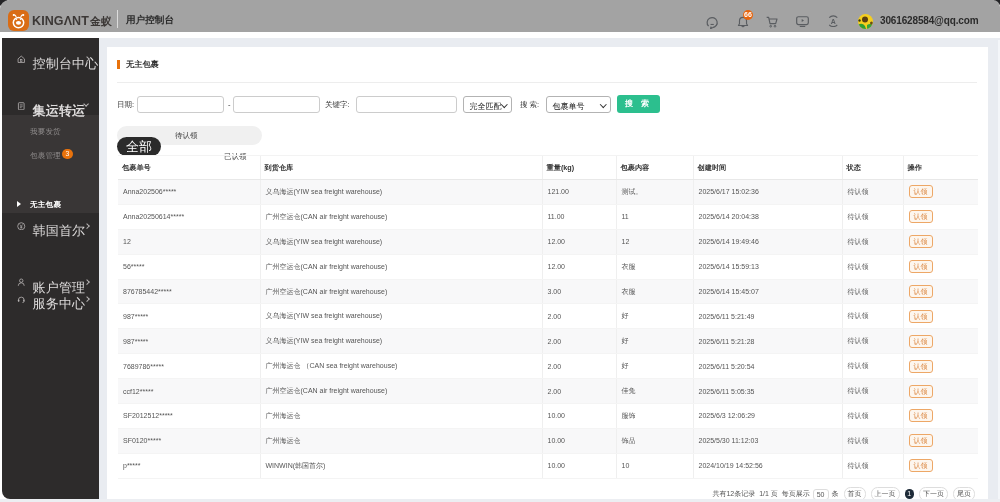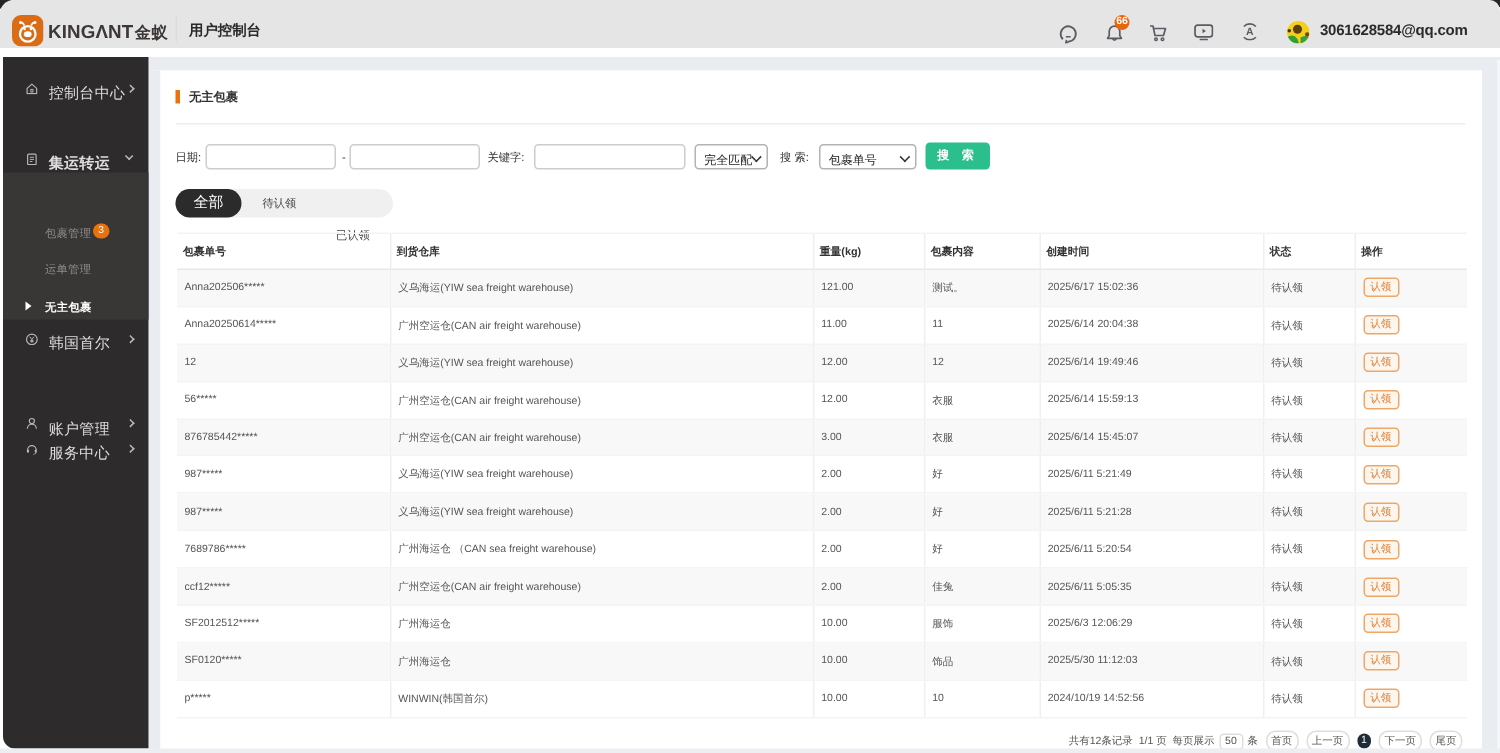--- a/index.html
+++ b/index.html
@@ -2,33 +2,33 @@
 <html><head><meta charset="utf-8">
 <style>
 *{margin:0;padding:0;box-sizing:border-box;}
 html,body{width:1000px;height:502px;overflow:hidden;background:#fff;font-family:"Liberation Sans",sans-serif;}
 #app{position:relative;width:1000px;height:502px;}
 .abs{position:absolute;}
 
 #ctl{position:absolute;left:0;top:0;width:8px;height:6px;background:#242426;clip-path:polygon(0 0,100% 0,0 100%);}
 #ctr{position:absolute;right:0;top:0;width:7px;height:5px;background:#242426;clip-path:polygon(0 0,100% 0,100% 100%);}
 
-#header{position:absolute;left:0;top:0;width:1000px;height:32px;background:#e5e5e5;border-radius:9px 7px 0 0;}
+#header{position:absolute;left:0;top:0;width:1000px;height:32px;background:#a3a3a3;border-radius:9px 7px 0 0;}
 #brand{position:absolute;left:32px;top:13.5px;font-size:12.5px;font-weight:bold;color:#3c3836;letter-spacing:0.1px;}
 #brand .cn{font-size:10.8px;letter-spacing:0.4px;margin-left:1px;}
 #hdiv{position:absolute;left:117px;top:10px;width:1px;height:18px;background:#dcdcdc;}
 #htitle{position:absolute;left:126px;top:14px;font-size:9.6px;font-weight:bold;color:#2b2b2b;}
 #email{position:absolute;left:880px;top:14.5px;font-size:10px;font-weight:bold;color:#2b2b2b;letter-spacing:-0.15px;}
 
 #band-top{position:absolute;left:99px;top:38px;width:901px;height:9px;background:#e9ecf1;}
 #band-right{position:absolute;left:988px;top:38px;width:12px;height:464px;background:#e9ecf1;}
 #band-bottom{position:absolute;left:0px;top:499px;width:1000px;height:3px;background:#eceef2;}
 
 #sidebar{position:absolute;left:2px;top:38px;width:97px;height:461px;background:#2d2b2b;border-radius:0 0 0 8px;}
-.mi{position:absolute;left:0;width:97px;height:25px;color:#dedcdc;font-size:10px;}
+.mi{position:absolute;left:0;width:97px;height:25px;color:#dedcdc;font-size:13px;}
 .mi .ic{position:absolute;left:15px;top:8px;width:8.5px;height:8.5px;}
 .mi .tx{position:absolute;left:30.5px;top:8.5px;letter-spacing:0.2px;}
 .mi .ar{position:absolute;left:82.5px;top:10px;width:4.2px;height:4.2px;border-right:1.3px solid #b9b6b6;border-bottom:1.3px solid #b9b6b6;transform:rotate(-45deg);}
 .mi .ar.down{transform:rotate(45deg);left:81.5px;top:8.5px;}
 .smi{position:absolute;left:0;width:97px;height:25px;color:#8f8c8c;font-size:7.5px;}
 .smi .tx{position:absolute;left:28px;top:8.5px;letter-spacing:0.2px;}
 #active-row{position:absolute;left:0;top:152px;width:97px;height:24px;}
 #active-row .tri{position:absolute;left:15px;top:10.5px;width:0;height:0;border-left:4.5px solid #fff;border-top:3px solid transparent;border-bottom:3px solid transparent;}
 #active-row .tx{position:absolute;left:28px;top:9.5px;color:#fff;font-weight:bold;font-size:7.5px;letter-spacing:0.3px;}
 .badge3{position:absolute;left:59.5px;top:7px;background:#e8720c;color:#fff;font-size:6.8px;border-radius:5.5px;padding:0 4px;line-height:9.5px;}
@@ -39,21 +39,21 @@
 #phr{position:absolute;left:10px;top:35px;width:860px;height:1px;background:#ededed;}
 
 .flabel{position:absolute;top:53px;font-size:7.5px;color:#333;}
 .finput{position:absolute;top:49px;height:17px;border:1px solid #ccc;border-radius:3px;background:#fff;}
 .fselect{position:absolute;top:49px;height:17px;border:1px solid #b3b3b3;border-radius:3px;background:#fff;font-size:8px;color:#222;}
 .fselect .stx{position:absolute;left:5.5px;top:3.5px;}
 .fselect .chev{position:absolute;right:5px;top:4.5px;width:4.5px;height:4.5px;border-right:1.3px solid #333;border-bottom:1.3px solid #333;transform:rotate(45deg);}
 #fbtn{position:absolute;left:510px;top:48px;width:43px;height:18px;background:#2cbf8e;border-radius:3px;color:#fff;font-size:8px;text-align:center;line-height:18px;letter-spacing:3px;font-weight:bold;}
 
 #tabs{position:absolute;left:10px;top:79px;width:145px;height:19px;background:#f0f0f0;border-radius:10px;}
-#tab-active{position:absolute;left:0;top:0;width:44px;height:19px;background:#2b2b2b;border-radius:10px;color:#fff;font-size:10px;text-align:center;line-height:19px;}
+#tab-active{position:absolute;left:0;top:11px;width:44px;height:19px;background:#2b2b2b;border-radius:10px;color:#fff;font-size:13px;text-align:center;line-height:19px;}
 .tab{position:absolute;top:0;height:19px;color:#444;font-size:7.5px;line-height:19px;}
 
 #tbl{position:absolute;left:11px;top:108px;width:860px;}
 table{border-collapse:collapse;table-layout:fixed;width:860px;font-size:7px;color:#555;}
 th{font-size:7.2px;color:#333;text-align:left;font-weight:bold;height:24px;border-bottom:1px solid #e8e8e8;border-top:1px solid #f3f3f3;padding:0 0 0 4px;}
 td{height:24.9px;padding:0 0 0 5px;border-bottom:1px solid #f4f4f4;white-space:nowrap;overflow:hidden;}
 tr.odd td{background:#f8f8f9;}
 td+td,th+th{border-left:1px solid #efefef;}
 .claim{display:inline-block;border:1px solid #eda766;color:#d9823a;background:#fdf6ee;border-radius:3px;font-size:7px;padding:0 4px;line-height:11px;}
 
@@ -138,26 +138,26 @@
         <span class="ar"></span>
   </div>
   <div class="mi" style="top:55.9px;font-weight:bold;">
     <svg class="ic" viewBox="0 0 12 12">
           <rect x="2" y="1" width="8" height="10" rx="1" fill="none" stroke="#b9b6b6" stroke-width="1.1"></rect>
           <path d="M4 4 h4 M4 6 h4 M4 8 h2.5" stroke="#b9b6b6" stroke-width="0.9"></path>
         </svg>
     <span class="tx">集运转运</span>
         <span class="ar down"></span>
   </div>
+  <div class="smi" style="top:80px;">
+        <span class="tx">我要发货</span>
+      </div>
   <div class="smi" style="top:104px;">
         <span class="tx">包裹管理</span>
         <span class="badge3">3</span>
-      </div>
-  <div class="smi" style="top:128px;">
-        <span class="tx">运单管理</span>
       </div>
   <div id="active-row">
         <span class="tri"></span>
         <span class="tx">无主包裹</span>
       </div>
     <div class="mi" style="top:175.8px;">
     <svg class="ic" viewBox="0 0 12 12">
           <circle cx="6" cy="6" r="5" fill="none" stroke="#b9b6b6" stroke-width="1.1"></circle>
           <path d="M4 3.5 L6 6 L8 3.5 M6 6 V9 M4.5 7 h3 M4.5 8.2 h3" stroke="#b9b6b6" stroke-width="0.9" fill="none"></path>
         </svg>

